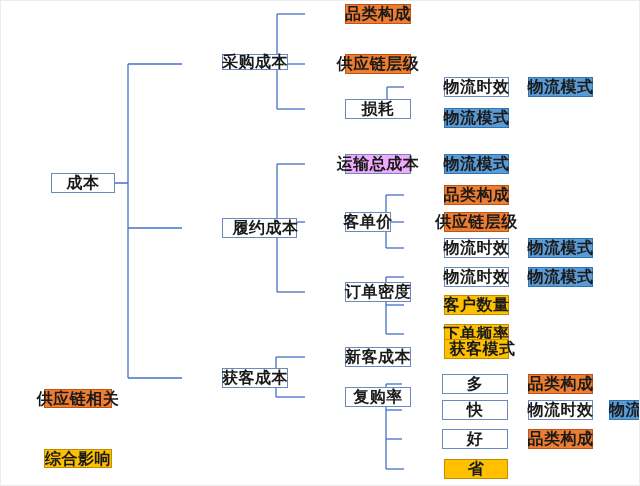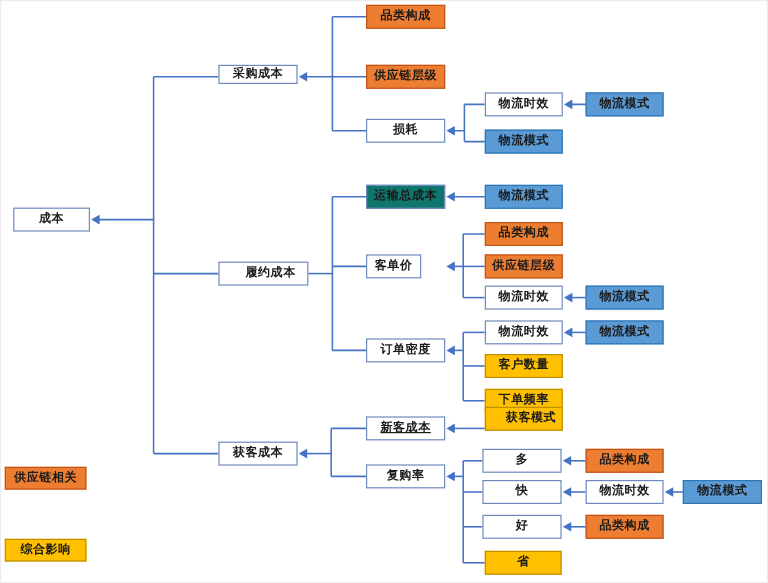--- a/index.html
+++ b/index.html
@@ -15,25 +15,26 @@
   #connector-layer{
     position:absolute;left:0;top:0;width:640px;height:486px;
     pointer-events:none;
   }
   .node{
     position:absolute;
     box-sizing:border-box;
     display:flex;align-items:center;justify-content:center;
     border-style:solid;
     font-weight:bold;
-    font-size:10px;
+    font-size:16px;
     line-height:1;
     letter-spacing:0.5px;
     white-space:nowrap;
     z-index:2;
+    margin-left:40px;
   }
 </style>
 </head>
 <body>
 
 <div id="frame">
   <svg id="connector-layer" width="640" height="486" xmlns="http://www.w3.org/2000/svg">
       <polygon points="75,182 82,178 82,186" fill="#4472C4"></polygon>
       <line x1="81" y1="182" x2="127" y2="182" stroke="#4472C4" stroke-width="1.3"></line>
       <line x1="127" y1="63" x2="127" y2="377" stroke="#4472C4" stroke-width="1.3"></line>
@@ -101,24 +102,24 @@
       <line x1="474" y1="438" x2="487" y2="438" stroke="#4472C4" stroke-width="1.3"></line>
     </svg>
 
 <div class="node" style="left: 10px; top: 172px; width: 64px; height: 20px; background: rgb(255, 255, 255); border-color: rgb(110, 137, 189); border-width: 1.2px; color: rgb(26, 26, 26);">成本</div>
     <div class="node" style="left: 181px; top: 53px; width: 66px; height: 16px; background: rgb(255, 255, 255); border-color: rgb(110, 137, 189); border-width: 1.2px; color: rgb(26, 26, 26);">采购成本</div>
     <div class="node" style="left: 181px; top: 217px; width: 75px; height: 20px; background: rgb(255, 255, 255); border-color: rgb(110, 137, 189); border-width: 1.2px; color: rgb(26, 26, 26); padding-left: 12px;">履约成本</div>
     <div class="node" style="left: 181px; top: 367px; width: 66px; height: 20px; background: rgb(255, 255, 255); border-color: rgb(110, 137, 189); border-width: 1.2px; color: rgb(26, 26, 26);">获客成本</div>
     <div class="node" style="left: 304px; top: 3px; width: 66px; height: 20px; background: rgb(237, 125, 49); border-color: rgb(192, 83, 22); border-width: 1.6px; color: rgb(26, 26, 26);">品类构成</div>
     <div class="node" style="left: 304px; top: 53px; width: 66px; height: 20px; background: rgb(237, 125, 49); border-color: rgb(192, 83, 22); border-width: 1.6px; color: rgb(26, 26, 26);">供应链层级</div>
     <div class="node" style="left: 304px; top: 98px; width: 66px; height: 20px; background: rgb(255, 255, 255); border-color: rgb(110, 137, 189); border-width: 1.2px; color: rgb(26, 26, 26);">损耗</div>
-    <div class="node" style="left: 304px; top: 153px; width: 66px; height: 20px; background: #0f766e; border-color: rgb(110, 137, 189); border-width: 1.2px; color: rgb(26, 26, 26);">运输总成本</div>
+    <div class="node" style="left: 304px; top: 153px; width: 66px; height: 20px; background: #f0abfc; border-color: rgb(110, 137, 189); border-width: 1.2px; color: rgb(26, 26, 26);">运输总成本</div>
     <div class="node" style="left: 304px; top: 211px; width: 46px; height: 20px; background: rgb(255, 255, 255); border-color: rgb(110, 137, 189); border-width: 1.2px; color: rgb(26, 26, 26);">客单价</div>
     <div class="node" style="left: 304px; top: 281px; width: 66px; height: 20px; background: rgb(255, 255, 255); border-color: rgb(110, 137, 189); border-width: 1.2px; color: rgb(26, 26, 26);">订单密度</div>
-    <div class="node" style="left: 304px; top: 346px; width: 66px; height: 20px; background: rgb(255, 255, 255); border-color: rgb(110, 137, 189); border-width: 1.2px; color: rgb(26, 26, 26); text-decoration: underline;">新客成本</div>
+    <div class="node" style="left: 304px; top: 346px; width: 66px; height: 20px; background: rgb(255, 255, 255); border-color: rgb(110, 137, 189); border-width: 1.2px; color: rgb(26, 26, 26);">新客成本</div>
     <div class="node" style="left: 304px; top: 386px; width: 66px; height: 20px; background: rgb(255, 255, 255); border-color: rgb(110, 137, 189); border-width: 1.2px; color: rgb(26, 26, 26);">复购率</div>
     <div class="node" style="left: 403px; top: 76px; width: 65px; height: 20px; background: rgb(255, 255, 255); border-color: rgb(110, 137, 189); border-width: 1.2px; color: rgb(26, 26, 26);">物流时效</div>
     <div class="node" style="left: 403px; top: 107px; width: 65px; height: 20px; background: rgb(91, 155, 213); border-color: rgb(46, 117, 182); border-width: 1.6px; color: rgb(26, 26, 26);">物流模式</div>
     <div class="node" style="left: 403px; top: 153px; width: 65px; height: 20px; background: rgb(91, 155, 213); border-color: rgb(46, 117, 182); border-width: 1.6px; color: rgb(26, 26, 26);">物流模式</div>
     <div class="node" style="left: 403px; top: 184px; width: 65px; height: 20px; background: rgb(237, 125, 49); border-color: rgb(192, 83, 22); border-width: 1.6px; color: rgb(26, 26, 26);">品类构成</div>
     <div class="node" style="left: 403px; top: 211px; width: 65px; height: 20px; background: rgb(237, 125, 49); border-color: rgb(192, 83, 22); border-width: 1.6px; color: rgb(26, 26, 26);">供应链层级</div>
     <div class="node" style="left: 403px; top: 237px; width: 65px; height: 20px; background: rgb(255, 255, 255); border-color: rgb(110, 137, 189); border-width: 1.2px; color: rgb(26, 26, 26);">物流时效</div>
     <div class="node" style="left: 403px; top: 266px; width: 65px; height: 20px; background: rgb(255, 255, 255); border-color: rgb(110, 137, 189); border-width: 1.2px; color: rgb(26, 26, 26);">物流时效</div>
     <div class="node" style="left: 403px; top: 294px; width: 65px; height: 20px; background: rgb(255, 192, 0); border-color: rgb(191, 143, 0); border-width: 1.6px; color: rgb(26, 26, 26);">客户数量</div>
     <div class="node" style="left: 403px; top: 323px; width: 65px; height: 20px; background: rgb(255, 192, 0); border-color: rgb(191, 143, 0); border-width: 1.6px; color: rgb(26, 26, 26);">下单频率</div>

